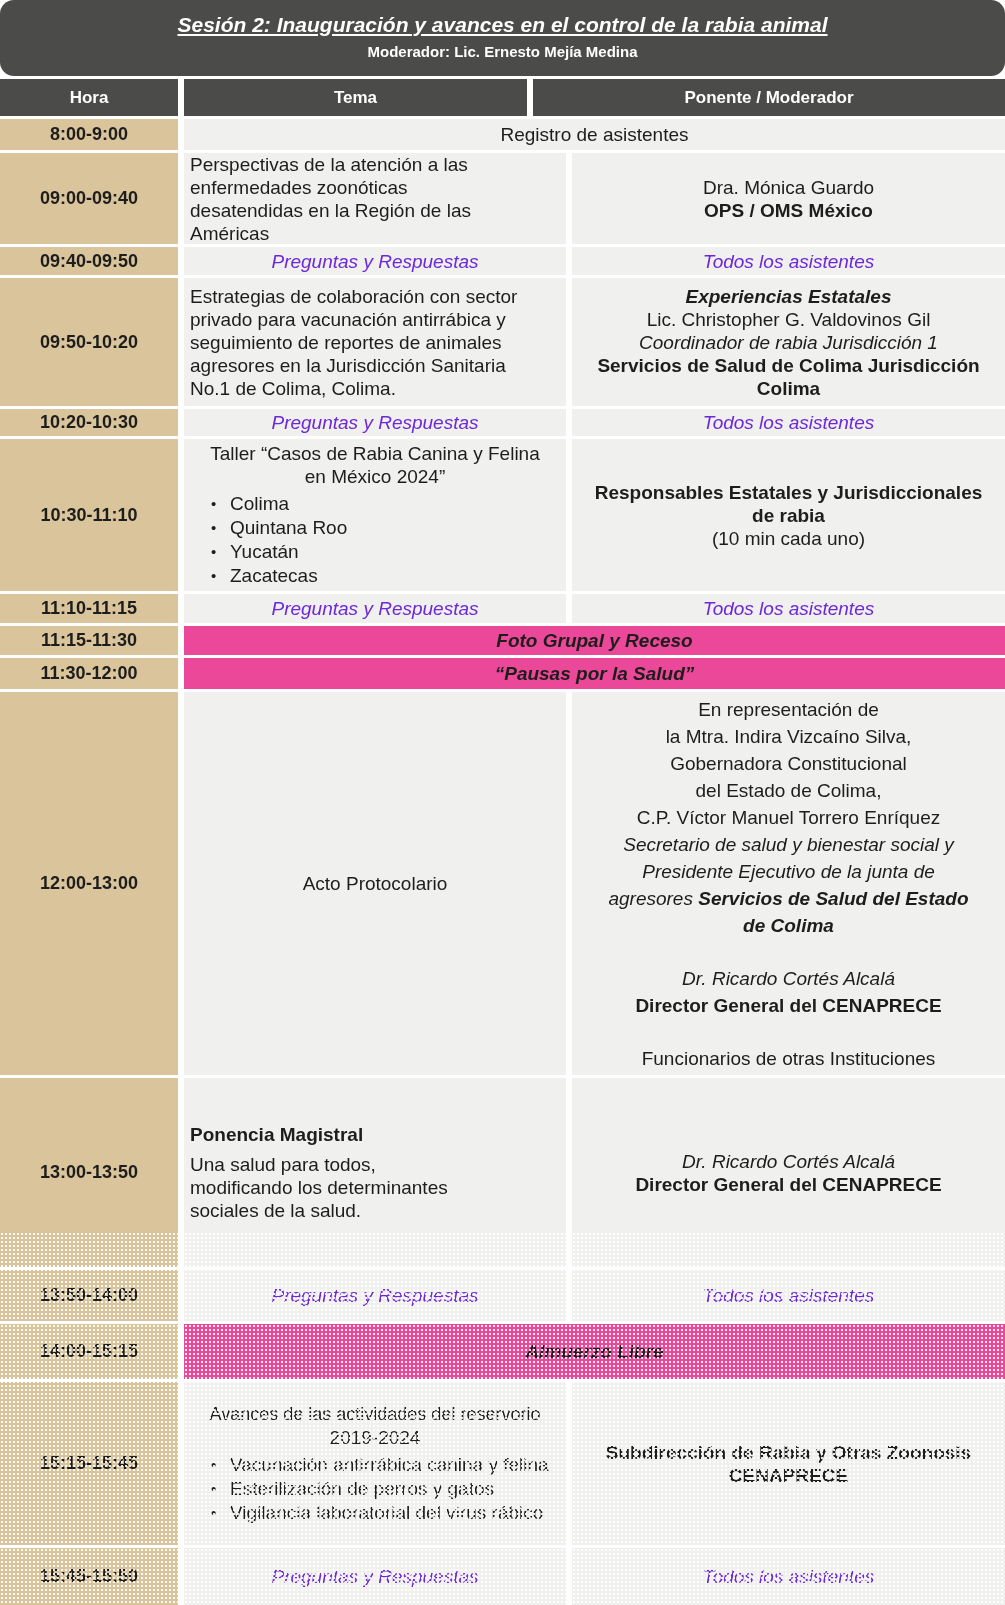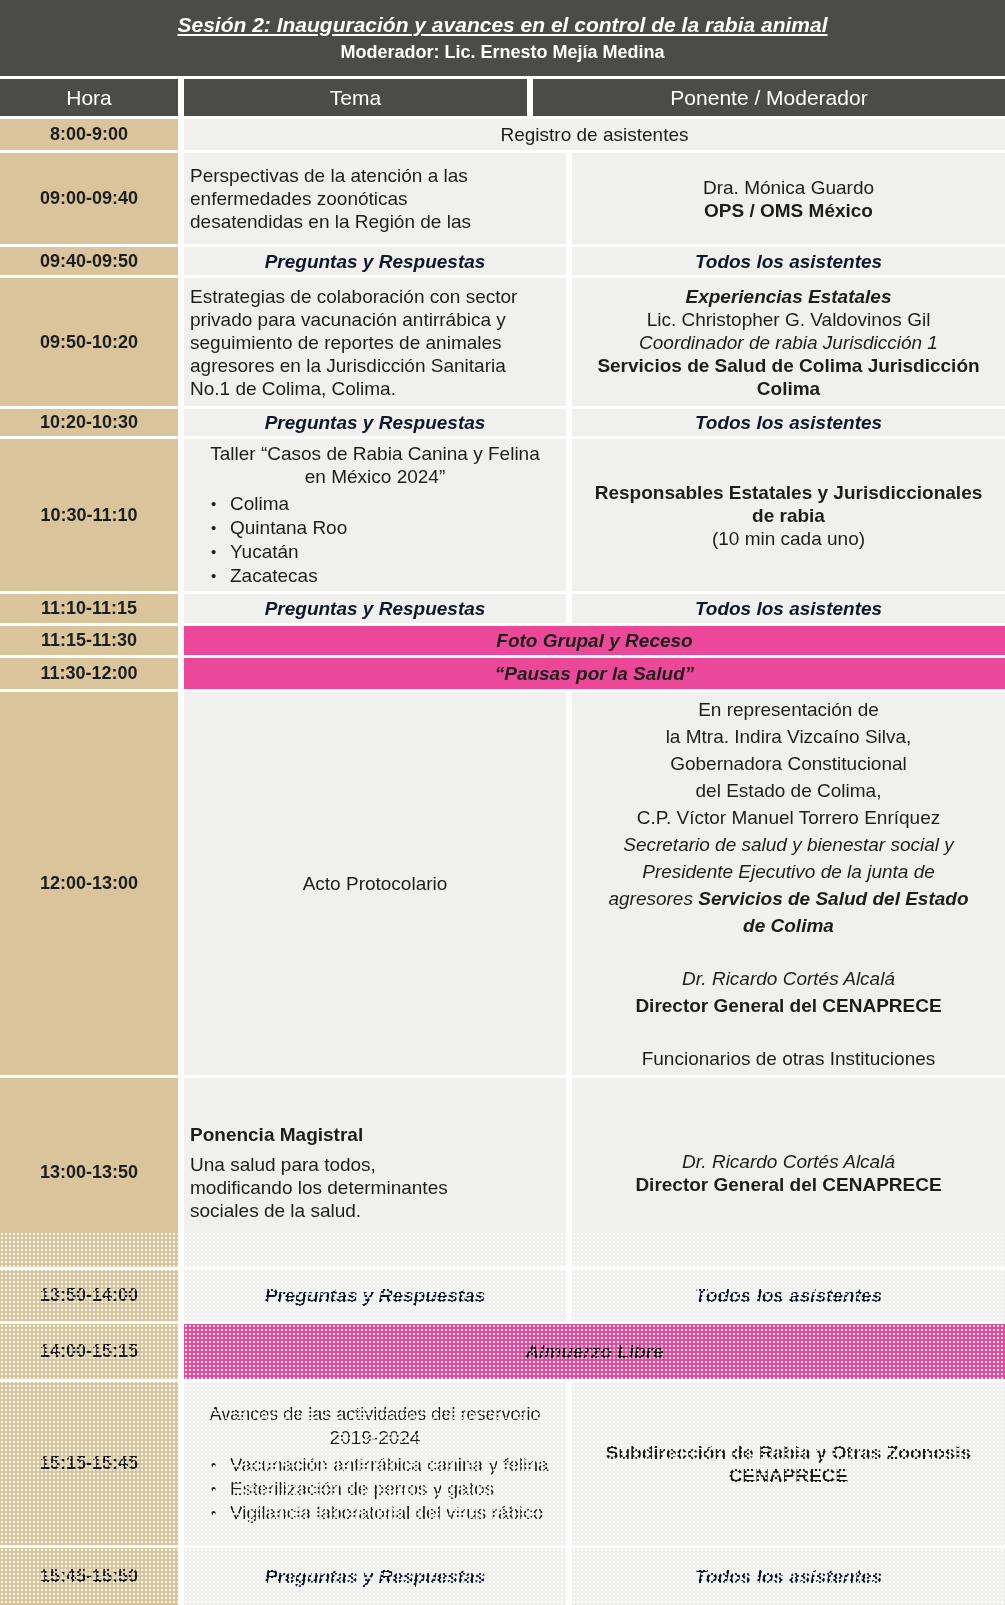--- a/index.html
+++ b/index.html
@@ -11,49 +11,49 @@
     overflow: hidden;
     font-family: "Liberation Sans", sans-serif;
     color: #1d1d1b;
     font-size: 19px;
     line-height: 23px;
   }
   
   .titleblock {
     height: 76px; background: #4b4b49; color: #ffffff;
     display: flex; flex-direction: column; align-items: center; justify-content: center;
-    gap: 3px; margin-bottom: 3px; text-align: center;
+    gap: 3px; margin-bottom: 3px; text-align: center; border-radius: 14px;
   }
   .title-main { font-size: 21px; font-weight: bold; font-style: italic; text-decoration: underline; line-height: 24px; }
-  .title-mod  { font-size: 18px; font-weight: bold; line-height: 24px; }
+  .title-mod  { font-size: 15px; font-weight: bold; line-height: 24px; }
 
   
   .row { display: flex; gap: 6px; margin-bottom: 3px; }
   .cell { display: flex; align-items: center; justify-content: center; text-align: center; }
   .hora {
     width: 178px; flex: none; background: #d9c49c;
     font-weight: bold; font-size: 18px;
   }
   .tema { width: 382px; flex: none; background: #f0f0ef; padding: 4px 6px; }
   .pon  { flex: 1; background: #f0f0ef; padding: 4px 6px; }
   .spancell { flex: 1; background: #f0f0ef; padding: 4px 6px; }
   .tan { background: #ec4899; }
 
   
   .hrow { height: 37px; }
-  .hcell { background: #4b4b49; color: #ffffff; font-weight: normal; font-size: 21px; }
+  .hcell { background: #4b4b49; color: #ffffff; font-weight: bold; font-size: 17px; }
   .h-hora { width: 178px; flex: none; }
   .h-tema { width: 343px; flex: none; }
   .h-pon  { flex: 1; }
 
   
   .b  { font-weight: bold; }
   .i  { font-style: italic; }
   .bi { font-weight: bold; font-style: italic; }
-  .gold { color: #0f172a; font-weight: bold; font-style: italic; }
+  .gold { color: #6d28d9; font-weight: normal; font-style: italic; }
   .leftblock { width: 100%; text-align: left; }
   .centerblock { width: 100%; text-align: center; }
   .roomy { line-height: 27px; }
   .spacer26 { height: 26px; }
   .small18 { font-size: 18px; }
   .pm-title { margin-bottom: 7px; }
 
   
   ul.bullets { list-style: none; text-align: left; width: 100%; margin-top: 4px; }
   ul.bullets li { position: relative; padding-left: 40px; line-height: 24px; }
@@ -105,20 +105,21 @@
     <div class="cell spancell">Registro de asistentes</div>
   </div>
 
   <div class="row r-perspectivas">
     <div class="cell hora">09:00-09:40</div>
     <div class="cell tema">
       <div class="leftblock">
         <div>Perspectivas de la atención a las</div>
         <div>enfermedades zoonóticas</div>
         <div>desatendidas en la Región de las</div>
+        <div>Américas</div>
       </div>
     </div>
     <div class="cell pon">
       <div class="centerblock">
         <div>Dra. Mónica Guardo</div>
         <div class="b">OPS / OMS México</div>
       </div>
     </div>
   </div>
 

